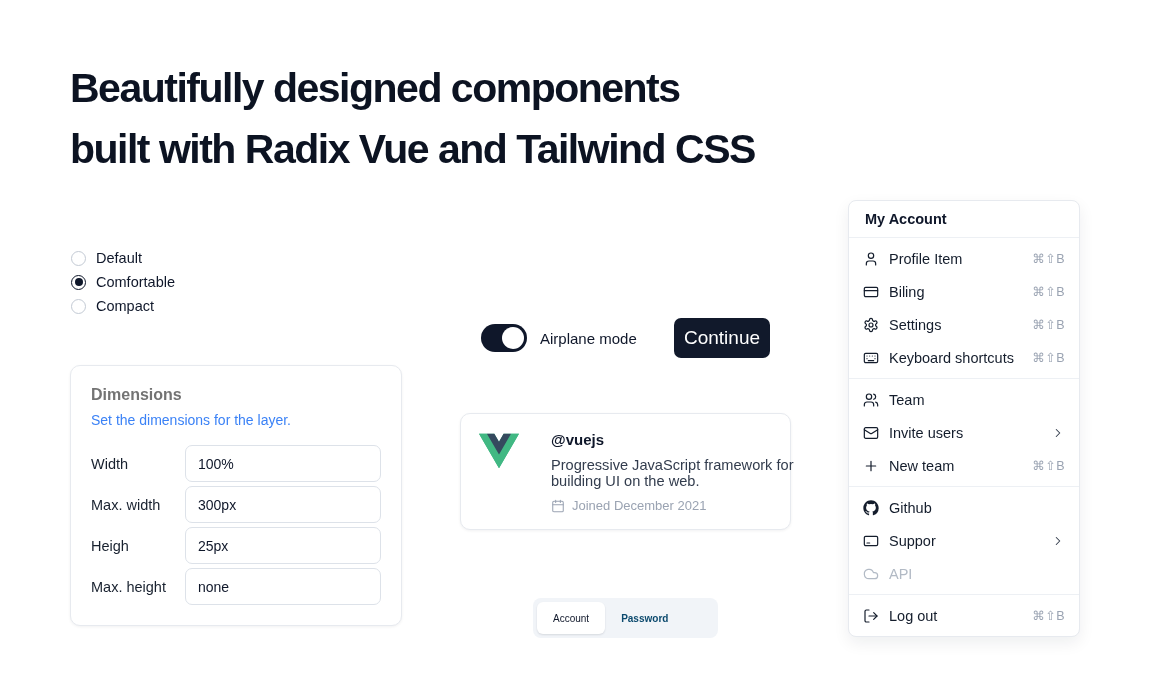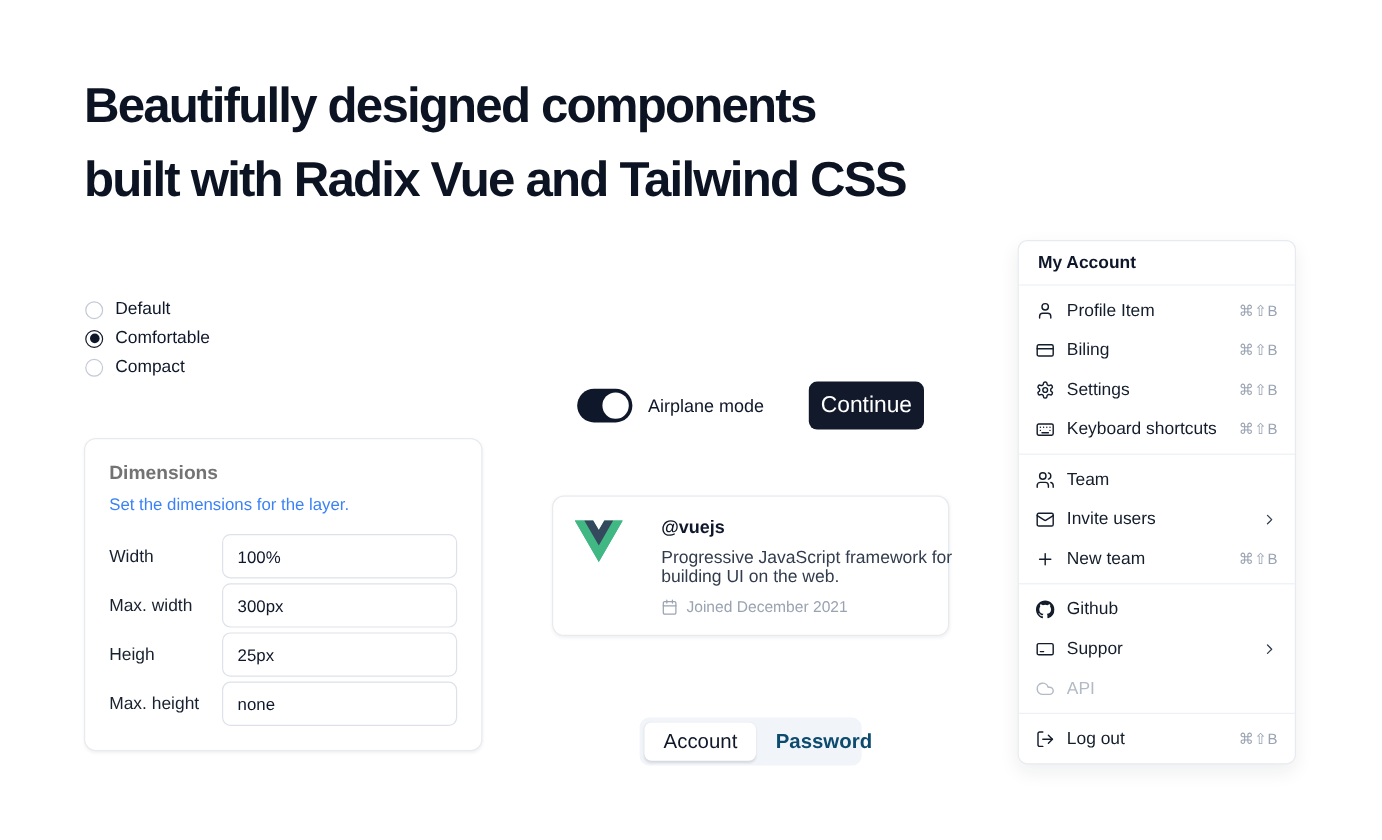--- a/index.html
+++ b/index.html
@@ -50,21 +50,21 @@
   .vue-logo { width:40px; height:36px; flex:none; margin-top:2px; }
   .pc-handle { font-size:15px; font-weight:bold; color:#0f172a; }
   .pc-desc { margin-top:9px; font-size:14.6px; line-height:16px; color:#323c4d; width:247px; }
   .pc-joined { margin-top:9px; display:flex; align-items:center; gap:7px; color:#9aa3b2; font-size:13px; }
   .pc-joined svg { width:14px; height:14px; }
 
   
   .tabs { position:absolute; left:533px; top:598px; width:185px; height:40px;
           background:#f1f4f8; border-radius:8px; padding:4px; display:flex; align-items:stretch; }
   .tab { display:flex; align-items:center; justify-content:center; padding:14px 16px;
-         font-size:17px; border-radius:6px; cursor:pointer; }
+         font-size:10px; border-radius:6px; cursor:pointer; }
   .tab.active { background:#fff; color:#0f172a; font-weight:500; box-shadow:0 1px 2px rgba(15,23,42,.12); }
   .tab.inactive { color:#0c4a6e; font-weight:700; }
 
   
   .menu { position:absolute; left:848px; top:200px; width:232px; background:#fff;
           border:1px solid #e7eaef; border-radius:8px; box-shadow:0 6px 16px rgba(15,23,42,.07); }
   .menu-header { padding:10px 16px; font-size:14.5px; font-weight:bold; color:#0f172a; }
   .menu-sep { height:1px; background:#edf0f4; }
   .menu-group { padding:4px 0; }
   .menu-item { display:flex; align-items:center; gap:10px; height:33px; padding:0 14px;

